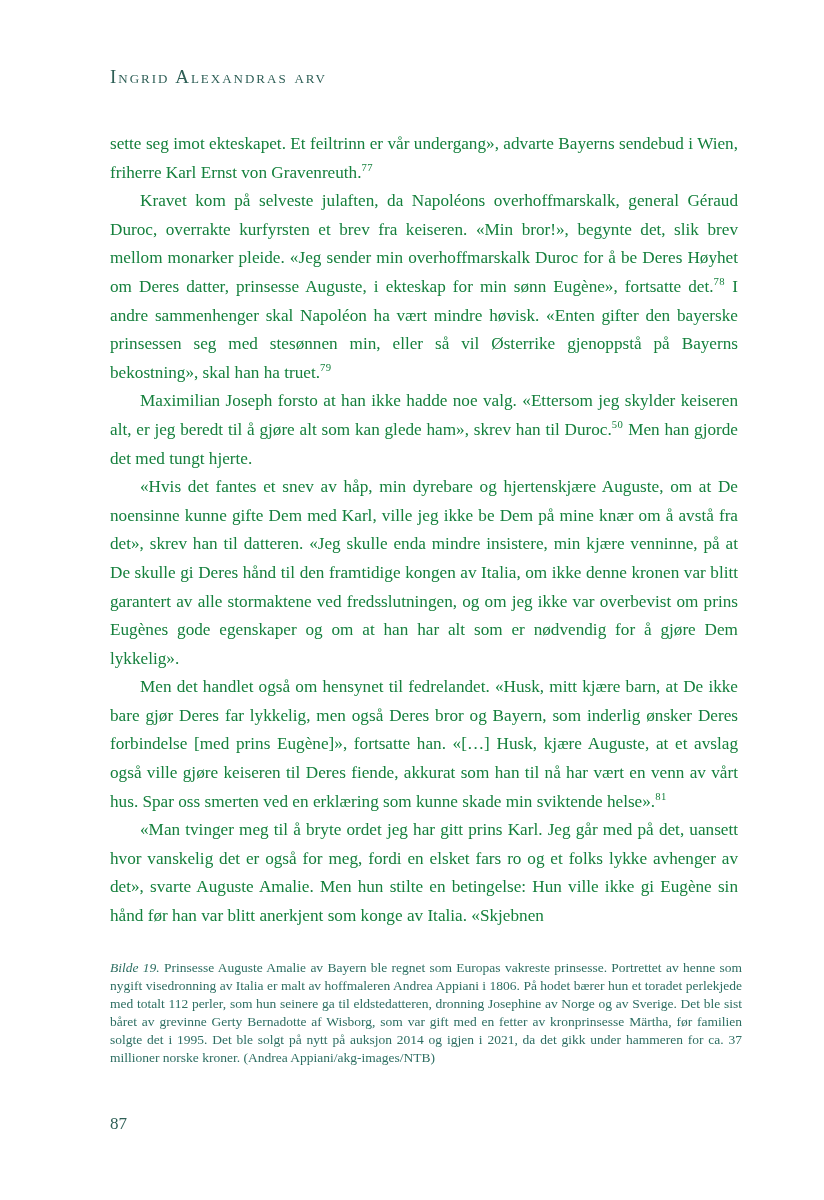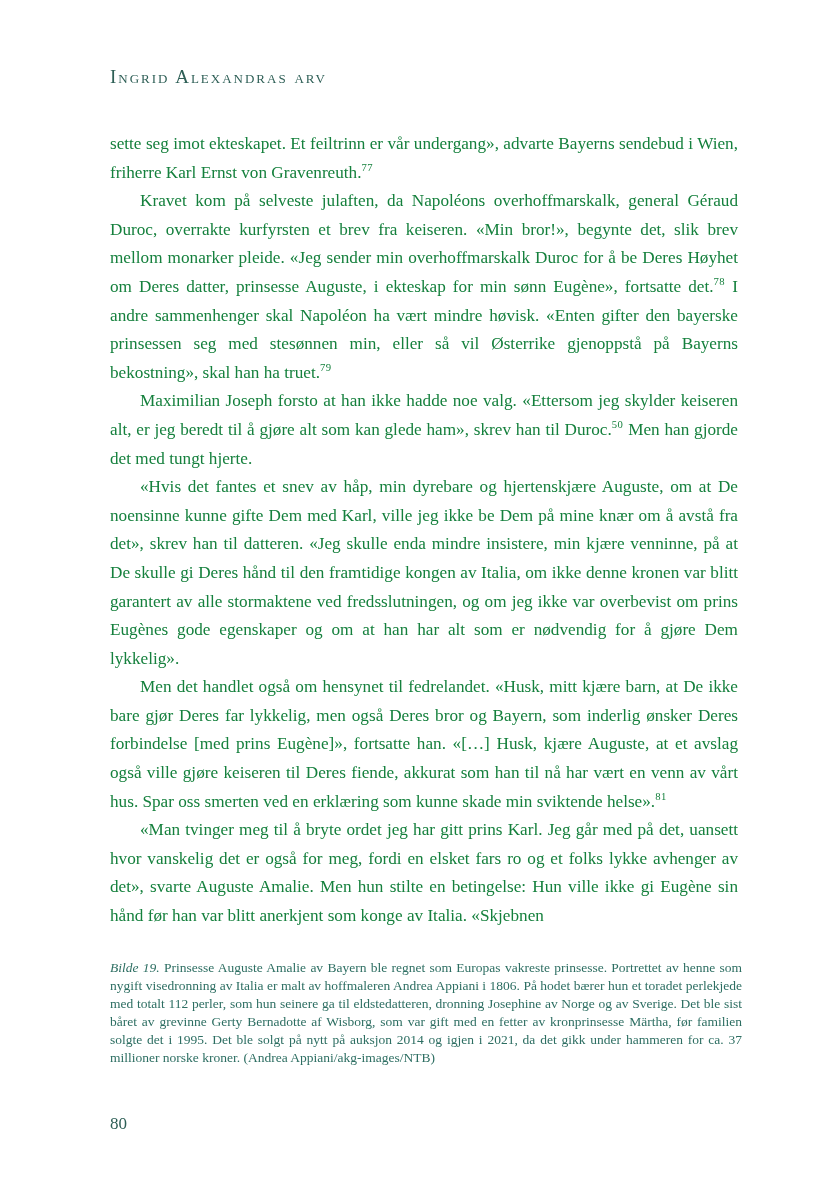--- a/index.html
+++ b/index.html
@@ -82,15 +82,15 @@
       <p class="indent">Maximilian Joseph forsto at han ikke hadde noe valg. «Ettersom jeg skylder keiseren alt, er jeg beredt til å gjøre alt som kan glede ham», skrev han til Duroc.<sup>50</sup> Men han gjorde det med tungt hjerte.</p>
       <p class="indent">«Hvis det fantes et snev av håp, min dyrebare og hjertenskjære Auguste, om at De noensinne kunne gifte Dem med Karl, ville jeg ikke be Dem på mine knær om å avstå fra det», skrev han til datteren. «Jeg skulle enda mindre insistere, min kjære venninne, på at De skulle gi Deres hånd til den framtidige kongen av Italia, om ikke denne kronen var blitt garantert av alle stormaktene ved fredsslutningen, og om jeg ikke var overbevist om prins Eugènes gode egenskaper og om at han har alt som er nødvendig for å gjøre Dem lykkelig».</p>
       <p class="indent">Men det handlet også om hensynet til fedrelandet. «Husk, mitt kjære barn, at De ikke bare gjør Deres far lykkelig, men også Deres bror og Bayern, som inderlig ønsker Deres forbindelse [med prins Eugène]», fortsatte han. «[…] Husk, kjære Auguste, at et avslag også ville gjøre keiseren til Deres fiende, akkurat som han til nå har vært en venn av vårt hus. Spar oss smerten ved en erklæring som kunne skade min sviktende helse».<sup>81</sup></p>
       <p class="indent">«Man tvinger meg til å bryte ordet jeg har gitt prins Karl. Jeg går med på det, uansett hvor vanskelig det er også for meg, fordi en elsket fars ro og et folks lykke avhenger av det», svarte Auguste Amalie. Men hun stilte en betingelse: Hun ville ikke gi Eugène sin hånd før han var blitt anerkjent som konge av Italia. «Skjebnen</p>
     </div>
 
   <div class="photo-caption">
     <span class="caption-label">Bilde 19.</span><span> Prinsesse Auguste Amalie av Bayern ble regnet som Europas vakreste prinsesse. Portrettet av henne som nygift visedronning av Italia er malt av hoffmaleren Andrea Appiani i 1806. På hodet bærer hun et toradet perlekjede med totalt 112 perler, som hun seinere ga til eldstedatteren, dronning Josephine av Norge og av Sverige. Det ble sist båret av grevinne Gerty Bernadotte af Wisborg, som var gift med en fetter av kronprinsesse Märtha, før familien solgte det i 1995. Det ble solgt på nytt på auksjon 2014 og igjen i 2021, da det gikk under hammeren for ca. 37 millioner norske kroner. (Andrea Appiani/akg-images/NTB)</span>
   </div>
 
-  <div class="page-number">80</div>
+  <div class="page-number">87</div>
 
 </div>
 
 </body></html>

